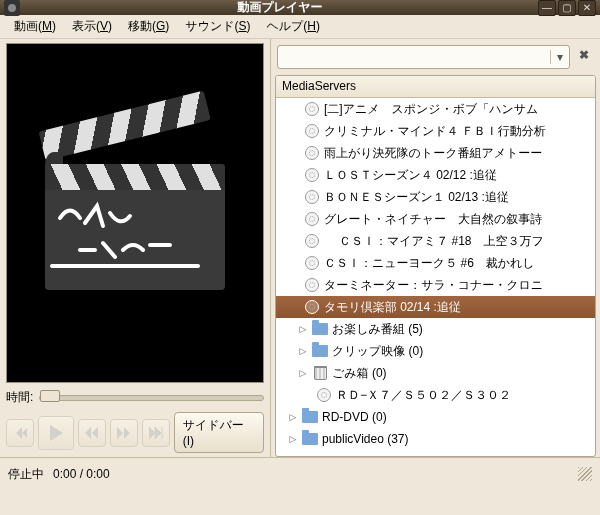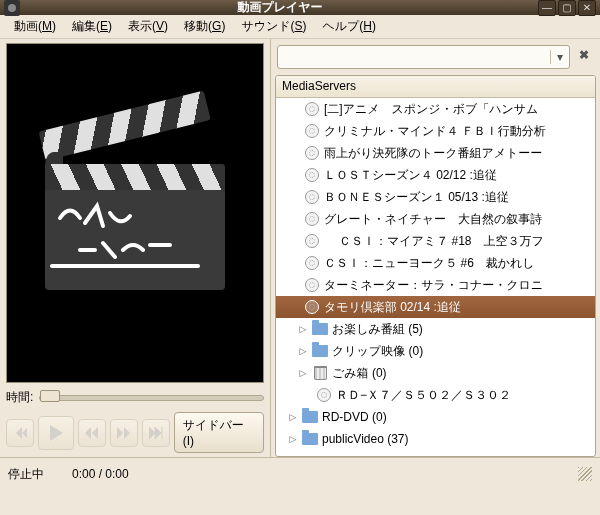--- a/index.html
+++ b/index.html
@@ -54,41 +54,40 @@
 .row.sel { background: linear-gradient(#a0673f,#8c5530); color: #fff; }
 .row .exp { width: 14px; display: inline-flex; justify-content: center; color: #666; margin-right: 2px; font-size: 9px; }
 .row .ic { width: 16px; height: 16px; margin-right: 4px; display: inline-flex; align-items: center; justify-content: center; }
 .row.folder { padding-left: 20px; }
 .disc { width: 14px; height: 14px; border: 1px solid #999; border-radius: 50%; position: relative; background: #f4f4f4; }
 .disc:after { content: ""; position: absolute; inset: 3px; border: 1px dotted #aaa; border-radius: 50%; }
 .fld { width: 16px; height: 12px; background: #7aa7d9; border-radius: 1px; position: relative; }
 .fld:before { content: ""; position: absolute; top: -3px; left: 0; width: 7px; height: 3px; background: #7aa7d9; border-radius: 1px 1px 0 0; }
 .trash { width: 13px; height: 14px; border: 1px solid #888; border-top: 2px solid #888; border-radius: 1px 1px 2px 2px; background: repeating-linear-gradient(90deg,#ccc 0 2px,#eee 2px 4px); }
 
-.status { height: 25px; border-top: 1px solid #c5bba5; background: #efe8da; display: flex; align-items: center; padding: 16px 8px; gap: 28px; }
+.status { height: 25px; border-top: 1px solid #c5bba5; background: #efe8da; display: flex; align-items: center; padding: 16px 8px; gap: 9px; }
 .grip { margin-left: auto; width: 14px; height: 14px; background: repeating-linear-gradient(135deg,#b0a58d 0 1px,transparent 1px 3px); }
 </style>
 </head>
 <body>
 
 <div class="titlebar">
   <div class="appicon">
       <svg width="10" height="10">
         <circle cx="5" cy="5" r="4" fill="#888"></circle>
       </svg>
     </div>
   <div class="title">動画プレイヤー</div>
   <div class="ctl">—</div>
   <div class="ctl">▢</div>
   <div class="ctl">✕</div>
 </div>
 
 <div class="menubar">
   <div class="mi"><span>動画(</span><span class="ul">M</span><span>)</span></div>
-  <div class="mi"><span>編集(</span><span class="ul">E</span><span>)</span></div>
   <div class="mi"><span>表示(</span><span class="ul">V</span><span>)</span></div>
   <div class="mi"><span>移動(</span><span class="ul">G</span><span>)</span></div>
   <div class="mi"><span>サウンド(</span><span class="ul">S</span><span>)</span></div>
   <div class="mi"><span>ヘルプ(</span><span class="ul">H</span><span>)</span></div>
 </div>
 
 <div class="main">
   <div class="left">
     <div class="video">
       <div class="clapper">
@@ -178,21 +177,21 @@
           <div class="row" style="padding-left: 28px;">
             <span class="ic">
               <div class="disc"></div>
             </span>
             <span>ＬＯＳＴシーズン４ 02/12 :追従</span>
           </div>
           <div class="row" style="padding-left: 28px;">
             <span class="ic">
               <div class="disc"></div>
             </span>
-            <span>ＢＯＮＥＳシーズン１ 05/13 :追従</span>
+            <span>ＢＯＮＥＳシーズン１ 02/13 :追従</span>
           </div>
           <div class="row" style="padding-left: 28px;">
             <span class="ic">
               <div class="disc"></div>
             </span>
             <span>グレート・ネイチャー　大自然の叙事詩</span>
           </div>
           <div class="row" style="padding-left: 28px; gap: 15px;">
             <span class="ic">
               <div class="disc"></div>

